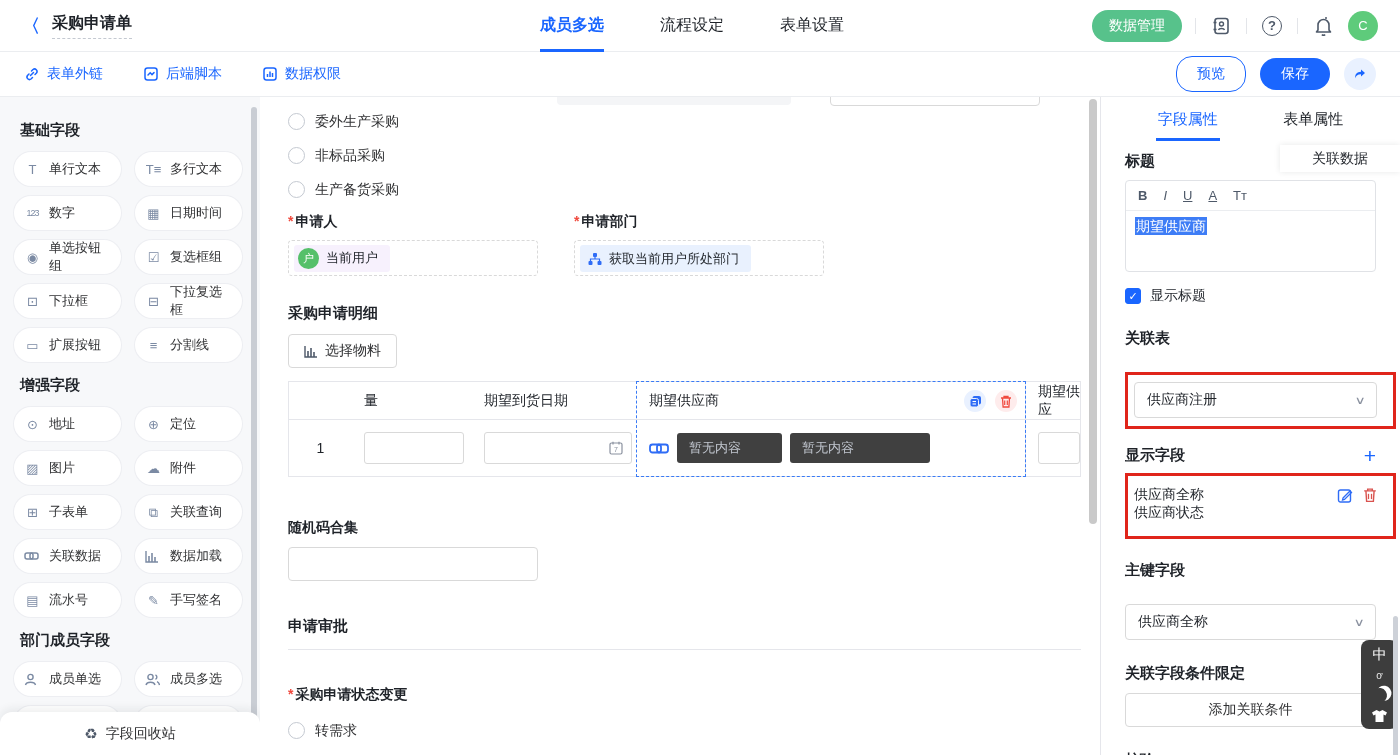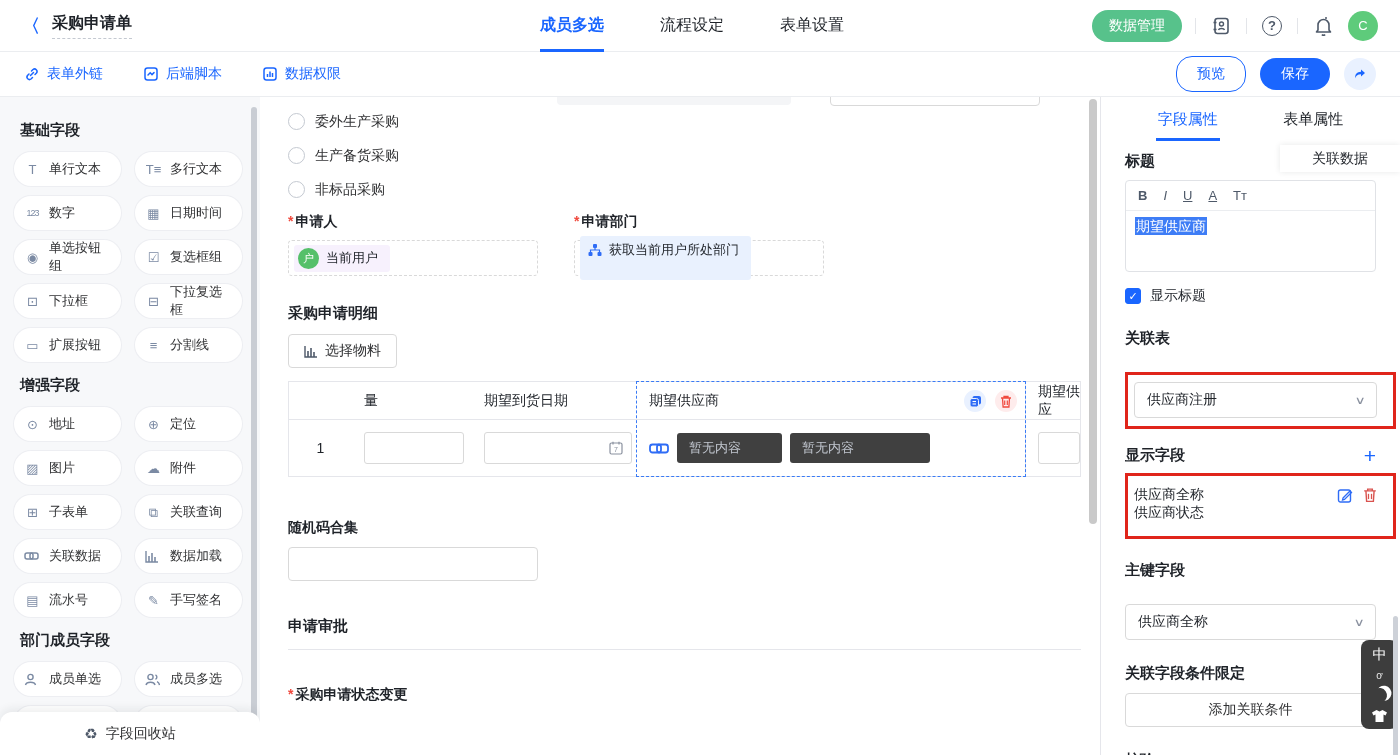--- a/index.html
+++ b/index.html
@@ -49,21 +49,21 @@
   .radio-row { display:flex; align-items:center; gap:10px; margin-bottom:13px; height:21px; }
   .radio-dot { width:17px; height:17px; border:1.5px solid #c4c9d1; border-radius:50%; background:#fff; cursor:pointer; flex:none; }
   .radio-label { font-size:14px; color:#303133;text-align:right; }
   .field-row { display:flex; gap:36px; }
   .field { width:250px; }
   .field-label { font-weight:bold; font-size:14px; margin-bottom:9px; }
   .req { color:#f04a3e; margin-right:2px; }
   .dash-box { border:1px dashed #d9d9d9; border-radius:4px; height:36px; display:flex; align-items:center; padding:0 5px; }
   .tag-user { background:#f7f1fd; border-radius:3px; display:flex; align-items:center; gap:7px; padding:3px 12px 3px 4px; font-size:13px; }
   .user-circle { width:21px; height:21px; border-radius:50%; background:#55c06a; color:#fff; font-size:11px; display:flex; align-items:center; justify-content:center; }
-  .tag-dept { background:#e9f1fe; border-radius:3px; display:flex; align-items:center; gap:7px; padding:5px 12px 21px 8px; font-size:13px; }
+  .tag-dept { background:#e9f1fe; border-radius:3px; display:flex; align-items:center; gap:7px; padding:5px 12px 4px 8px; font-size:13px; }
   .section-title { font-weight:bold; font-size:15px; }
   .btn-material { margin-top:11px; border:1px solid #d9d9d9; background:#fff; border-radius:4px; padding:7px 15px; display:flex; align-items:center; gap:7px; font-size:14px; color:#303133; cursor:pointer; }
   .dtable { margin-top:13px; width:793px; border:1px solid #e5e6eb; position:relative; display:flex; flex-direction:column; }
   .trow { display:flex; }
   .trow.head { height:38px; border-bottom:1px solid #e5e6eb; }
   .trow.data { height:56px; }
   .tcell { display:flex; align-items:center; padding-left:12px; font-size:14px; color:#1f2329; flex:none; }
   .c0 { width:63px; justify-content:center; padding-left:0; }
   .c1 { width:120px; }
   .c2 { width:165px; }
@@ -330,25 +330,25 @@
     <div class="partial-box-a"></div>
     <div class="partial-box-b"></div>
 
     <div style="margin-top:8px;">
       <div class="radio-row">
           <span class="radio-dot"></span>
           <span class="radio-label">委外生产采购</span>
         </div>
       <div class="radio-row">
           <span class="radio-dot"></span>
-          <span class="radio-label">生产备货采购</span>
+          <span class="radio-label">非标品采购</span>
         </div>
       <div class="radio-row">
           <span class="radio-dot"></span>
-          <span class="radio-label">非标品采购</span>
+          <span class="radio-label">生产备货采购</span>
         </div>
     </div>
 
     <div class="field-row">
       <div class="field">
         <div class="field-label"><span class="req">*</span><span>申请人</span></div>
         <div class="dash-box">
           <span class="tag-user">
             <span class="user-circle">户</span>
             <span>当前用户</span>
@@ -437,20 +437,27 @@
       </div>
     </div>
 
     <div class="canvas-label" style="margin-top:42px;">随机码合集</div>
     <div class="text-input"></div>
 
     <div class="section-title" style="margin-top:36px;">申请审批</div>
     <div class="sec-div"></div>
 
     <div class="canvas-label" style="margin-top:36px;"><span class="req">*</span><span>采购申请状态变更</span></div>
+    <div style="margin-top:16px;">
+      <div class="radio-row">
+          <span class="radio-dot"></span>
+          <span class="radio-label">转需求</span>
+        </div>
+
+    </div>
 
     <div class="canvas-scroll"></div>
   </div>
 
   <div class="panel">
     <div class="ptabs">
       <div class="ptab active">字段属性</div>
       <div class="ptab">表单属性</div>
     </div>
     <div class="type-badge">关联数据</div>

